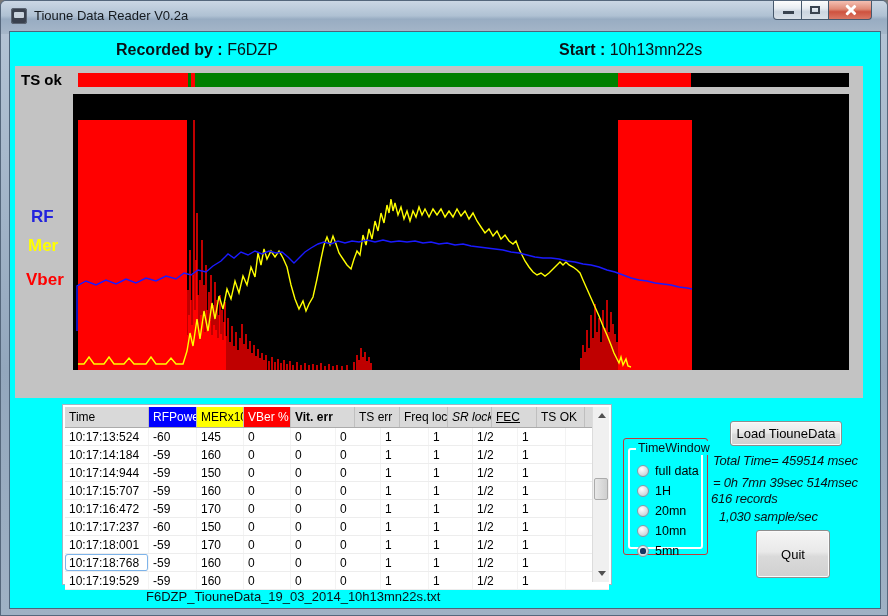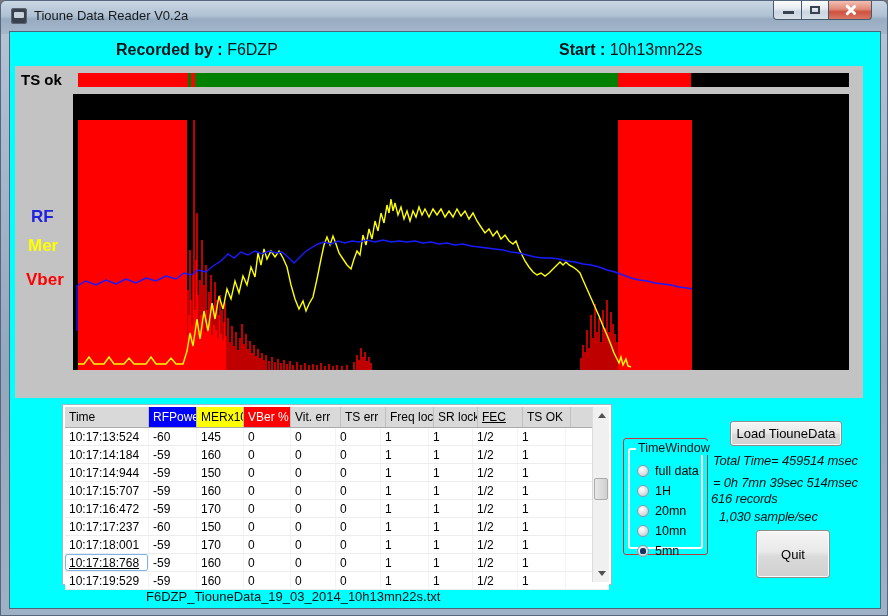--- a/index.html
+++ b/index.html
@@ -39,21 +39,21 @@
   .tablewrap{position:absolute;left:62px;top:404px;width:548px;height:179px;background:#FFF;
              border:2px solid #FFFFFF;box-sizing:border-box;box-shadow:0 0 0 1px #9FB6C4;}
   .theader{display:flex;height:20px;background:#D9D9D9;border-bottom:1px solid #ABABAB;}
   .hcell{box-sizing:border-box;border-right:1px solid #BFBFBF;font-size:12px;color:#000;display:flex;
          align-items:center;padding-left:4px;height:100%;overflow:hidden;white-space:nowrap;}
   .hfill{flex:1;border-right:none;}
   .tbody{position:relative;}
   .trow{display:flex;height:17px;border-bottom:1px solid #EDEDED;background:#FFF;}
   .tcell{box-sizing:border-box;font-size:12px;color:#000;display:flex;align-items:center;
          padding-left:4px;border-right:1px solid #F3F3F3;overflow:hidden;white-space:nowrap;}
-  .tcell.focus{box-shadow:inset 0 0 0 1px #7EB4EA;border-radius:3px;text-decoration:underline;}
+  .tcell.focus{box-shadow:inset 0 0 0 1px #7EB4EA;border-radius:3px;}
   .vscroll{position:absolute;right:0;top:0;bottom:0;width:17px;background:#F0F0F0;border-left:1px solid #DCDCDC;box-sizing:border-box;}
   .sbtn{position:absolute;left:0;width:17px;height:17px;display:flex;align-items:center;justify-content:center;}
   .sbtn.up{top:0;} .sbtn.down{bottom:0;}
   .tri-up{width:0;height:0;border-left:4px solid transparent;border-right:4px solid transparent;border-bottom:5px solid #505050;}
   .tri-down{width:0;height:0;border-left:4px solid transparent;border-right:4px solid transparent;border-top:5px solid #505050;}
   .thumb{position:absolute;left:1px;top:71px;width:14px;height:22px;background:linear-gradient(90deg,#E8E8E8,#CFCFCF);
          border:1px solid #ABABAB;border-radius:2px;box-sizing:border-box;}
   .groupbox{position:absolute;left:622px;top:437px;width:85px;height:117px;border:1px solid #C23A3A;border-radius:3px;box-sizing:border-box;}
   .gbinner{position:absolute;left:4px;top:9px;right:4px;bottom:5px;border:2px solid #FFFFFF;border-radius:3px;}
   .gblabel{position:absolute;left:12px;top:2px;font-size:12.5px;color:#0B1116;background:#00FFFF;padding:0 2px;white-space:nowrap;}
@@ -122,24 +122,24 @@
   <div class="trlabel lab-rf">RF</div>
   <div class="trlabel lab-mer">Mer</div>
   <div class="trlabel lab-vber">Vber</div>
 
   <div class="tablewrap">
     <div class="theader">
         <div class="hcell" style="width: 84px;">Time</div>
         <div class="hcell" style="width: 48px; background: rgb(0, 0, 255); color: rgb(255, 255, 255);">RFPower</div>
         <div class="hcell" style="width: 47px; background: rgb(255, 255, 0); color: rgb(0, 0, 0);">MERx10</div>
         <div class="hcell" style="width: 47px; background: rgb(255, 0, 0); color: rgb(255, 255, 255);">VBer %</div>
-        <div class="hcell" style="width: 50px;">Vit. err</div>
+        <div class="hcell" style="width: 64px; font-weight: bold;">Vit. err</div>
         <div class="hcell" style="width: 45px;">TS err</div>
         <div class="hcell" style="width: 48px;">Freq lock</div>
-        <div class="hcell" style="width: 44px;">SR lock</div>
+        <div class="hcell" style="width: 44px; font-style: italic;">SR lock</div>
         <div class="hcell" style="width: 45px; text-decoration: underline;">FEC</div>
         <div class="hcell" style="width: 48px;">TS OK</div>
         <div class="hcell hfill"></div>
       </div>
     <div class="tbody">
         <div class="trow">
           <div class="tcell" style="width: 84px;">10:17:13:524</div>
           <div class="tcell" style="width: 48px;">-60</div>
           <div class="tcell" style="width: 47px;">145</div>
           <div class="tcell" style="width: 47px;">0</div>

